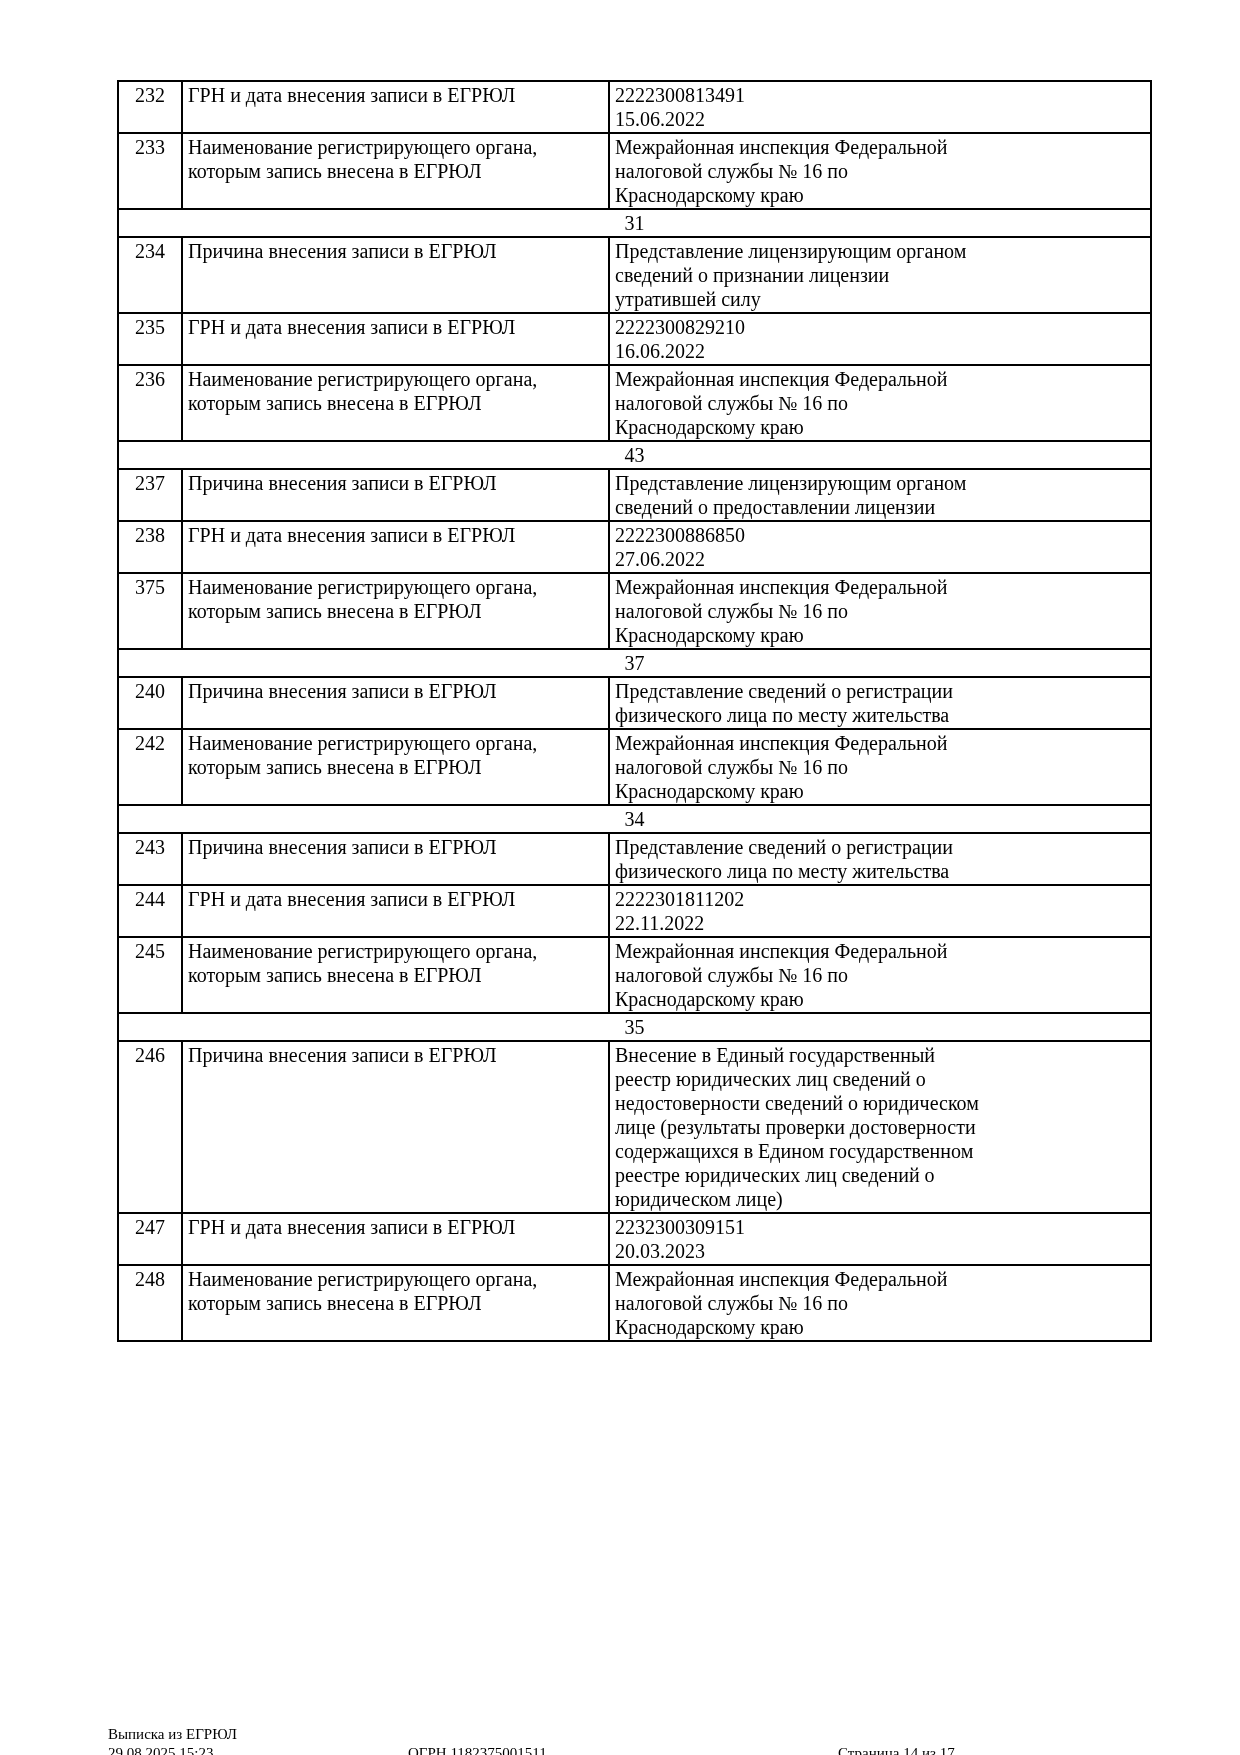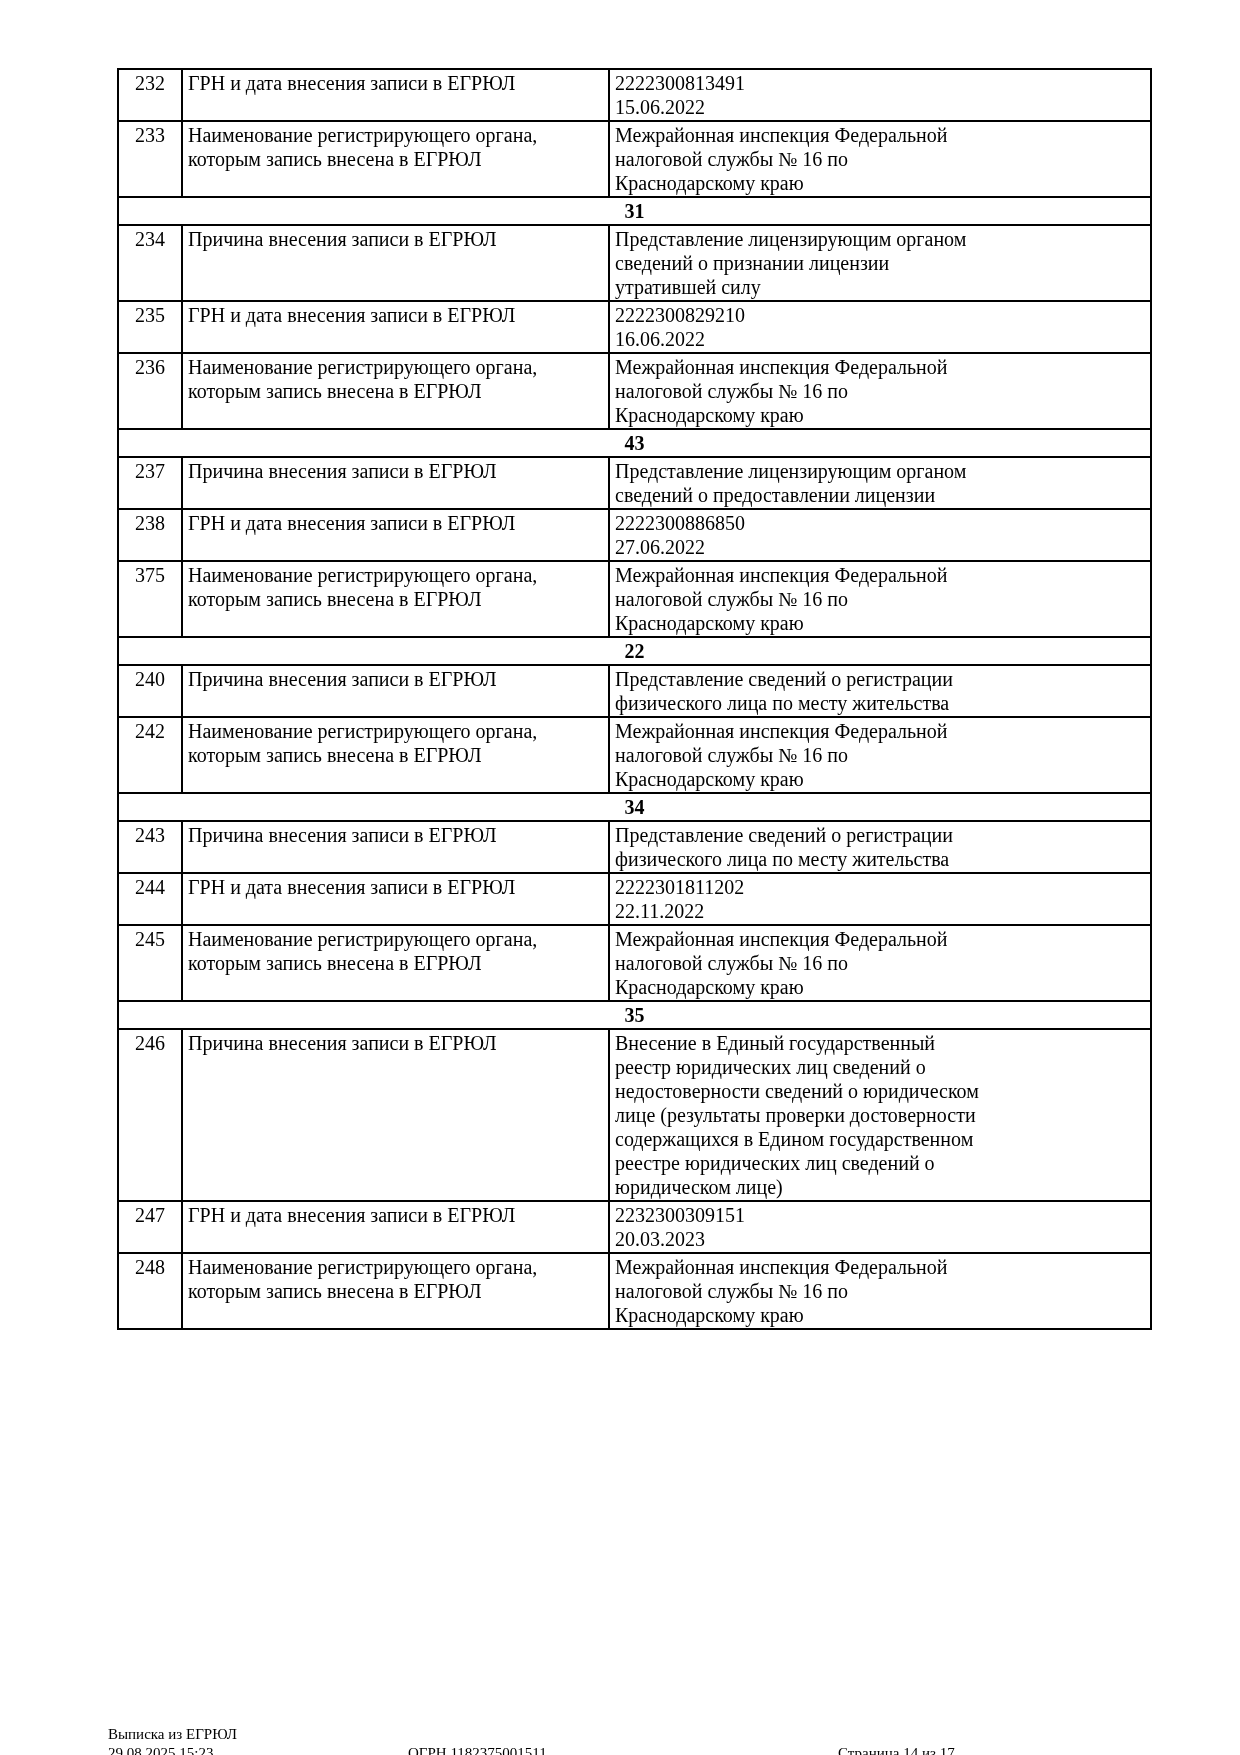--- a/index.html
+++ b/index.html
@@ -10,21 +10,21 @@
   body {
     width: 1240px;
     height: 1755px;
     position: relative;
     font-family: "Liberation Serif", "DejaVu Serif", serif;
     color: #000;
   }
   .egrul-table {
     position: absolute;
     left: 117px;
-    top: 68px;
+    top: 80px;
     width: 1035px;
     border-collapse: collapse;
     table-layout: fixed;
   }
   .egrul-table td {
     border: 2px solid #000;
     font-size: 20px;
     line-height: 24px;
     vertical-align: top;
     padding: 1px 5px;
@@ -38,21 +38,21 @@
     padding-right: 2px;
   }
   .cell-label {
     width: 415px;
   }
   .cell-value {
     width: auto;
   }
   .section-cell {
     text-align: center;
-    font-weight: bold;
+    font-weight: normal;
     padding: 1px 0;
   }
   .page-footer {
     position: absolute;
     left: 108px;
     top: 1678px;
     width: 1030px;
     display: flex;
     justify-content: space-between;
     align-items: flex-end;
@@ -124,21 +124,21 @@
       </tr>
       <tr>
         <td class="cell-num">375</td>
         <td class="cell-label">Наименование регистрирующего органа,
 которым запись внесена в ЕГРЮЛ</td>
         <td class="cell-value">Межрайонная инспекция Федеральной
 налоговой службы № 16 по
 Краснодарскому краю</td>
       </tr>
       <tr>
-        <td colspan="3" class="section-cell">22</td>
+        <td colspan="3" class="section-cell">37</td>
       </tr>
       <tr>
         <td class="cell-num">240</td>
         <td class="cell-label">Причина внесения записи в ЕГРЮЛ</td>
         <td class="cell-value">Представление сведений о регистрации
 физического лица по месту жительства</td>
       </tr>
       <tr>
         <td class="cell-num">242</td>
         <td class="cell-label">Наименование регистрирующего органа,

